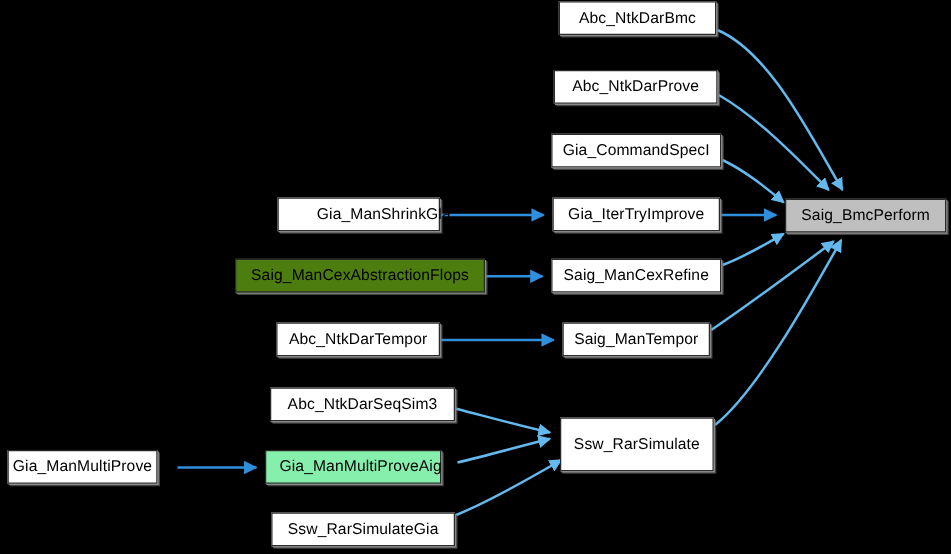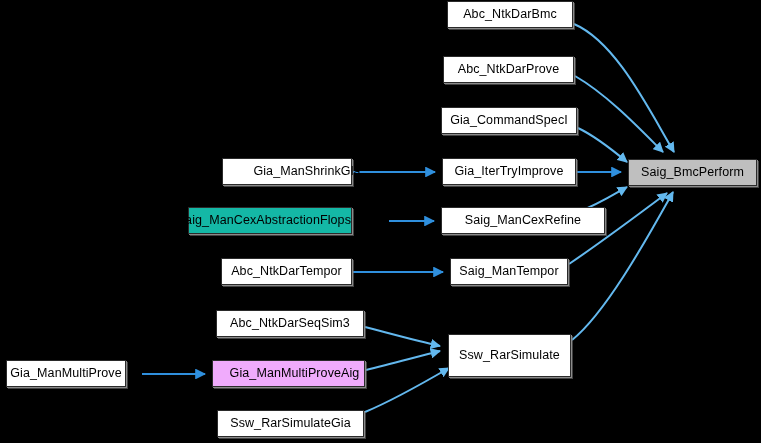--- a/index.html
+++ b/index.html
@@ -83,42 +83,42 @@
       </div>
       <div class="node" style="left: 443px; top: 56px; width: 131px; height: 27px; background: rgb(255, 255, 255);">
         <span class="node-label">Abc_NtkDarProve</span>
       </div>
       <div class="node" style="left: 441px; top: 107px; width: 136px; height: 27px; background: rgb(255, 255, 255);">
         <span class="node-label">Gia_CommandSpecI</span>
       </div>
       <div class="node" style="left: 442px; top: 158px; width: 134px; height: 27px; background: rgb(255, 255, 255); text-align: right;">
         <span class="node-label">Gia_IterTryImprove</span>
       </div>
-      <div class="node" style="left: 441px; top: 207px; width: 164px; height: 27px; background: rgb(255, 255, 255);">
+      <div class="node" style="left: 441px; top: 207px; width: 136px; height: 27px; background: rgb(255, 255, 255);">
         <span class="node-label">Saig_ManCexRefine</span>
       </div>
       <div class="node" style="left: 450px; top: 258px; width: 118px; height: 27px; background: rgb(255, 255, 255);">
         <span class="node-label">Saig_ManTempor</span>
       </div>
       <div class="node" style="left: 448px; top: 334px; width: 123px; height: 43px; background: rgb(255, 255, 255);">
         <span class="node-label">Ssw_RarSimulate</span>
       </div>
       <div class="node" style="left: 222px; top: 158px; width: 130px; height: 27px; background: rgb(255, 255, 255); padding-left: 40px;">
         <span class="node-label">Gia_ManShrinkGla</span>
       </div>
-      <div class="node" style="left: 188px; top: 207px; width: 164px; height: 27px; background: #14b8a6; justify-content: flex-end;">
+      <div class="node" style="left: 188px; top: 207px; width: 200px; height: 27px; background: #4d7c0f;">
         <span class="node-label">Saig_ManCexAbstractionFlops</span>
       </div>
       <div class="node" style="left: 221px; top: 258px; width: 131px; height: 27px; background: rgb(255, 255, 255);">
         <span class="node-label">Abc_NtkDarTempor</span>
       </div>
       <div class="node" style="left: 216px; top: 310px; width: 148px; height: 27px; background: rgb(255, 255, 255); align-items: center;">
         <span class="node-label">Abc_NtkDarSeqSim3</span>
       </div>
-      <div class="node" style="left: 212px; top: 360px; width: 153px; height: 27px; background: #f0abfc; padding-left: 12px;">
+      <div class="node" style="left: 212px; top: 360px; width: 141px; height: 27px; background: #86efac; padding-left: 12px;">
         <span class="node-label">Gia_ManMultiProveAig</span>
       </div>
       <div class="node" style="left: 217px; top: 410px; width: 147px; height: 27px; background: rgb(255, 255, 255);">
         <span class="node-label">Ssw_RarSimulateGia</span>
       </div>
       <div class="node" style="left: 6px; top: 360px; width: 120px; height: 27px; background: rgb(255, 255, 255);">
         <span class="node-label">Gia_ManMultiProve</span>
       </div>
       <div class="node target" style="left: 628px; top: 159px; width: 129px; height: 27px; background: rgb(191, 191, 191);">
         <span class="node-label">Saig_BmcPerform</span>

